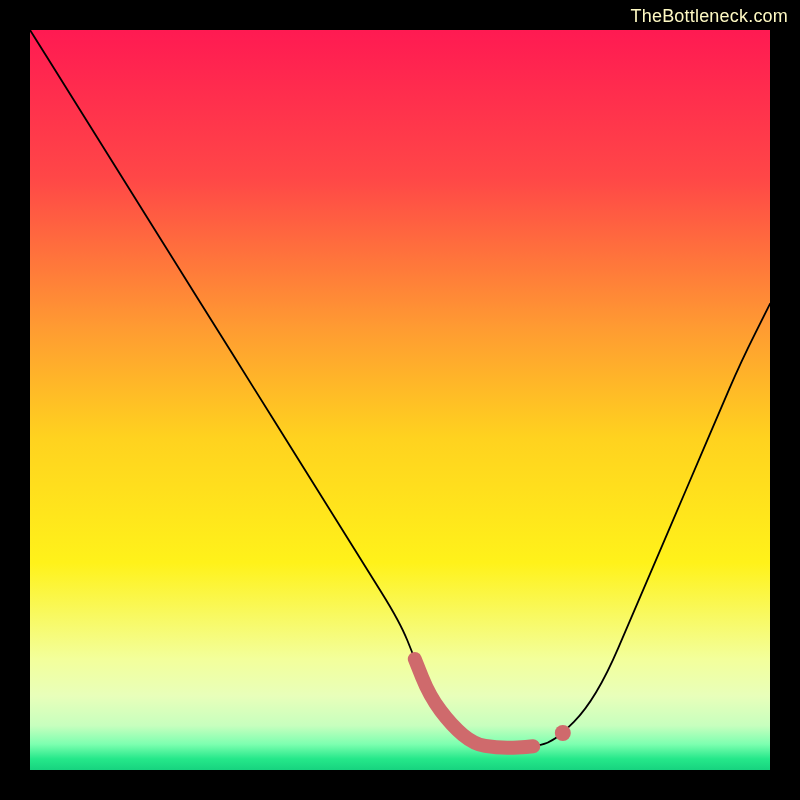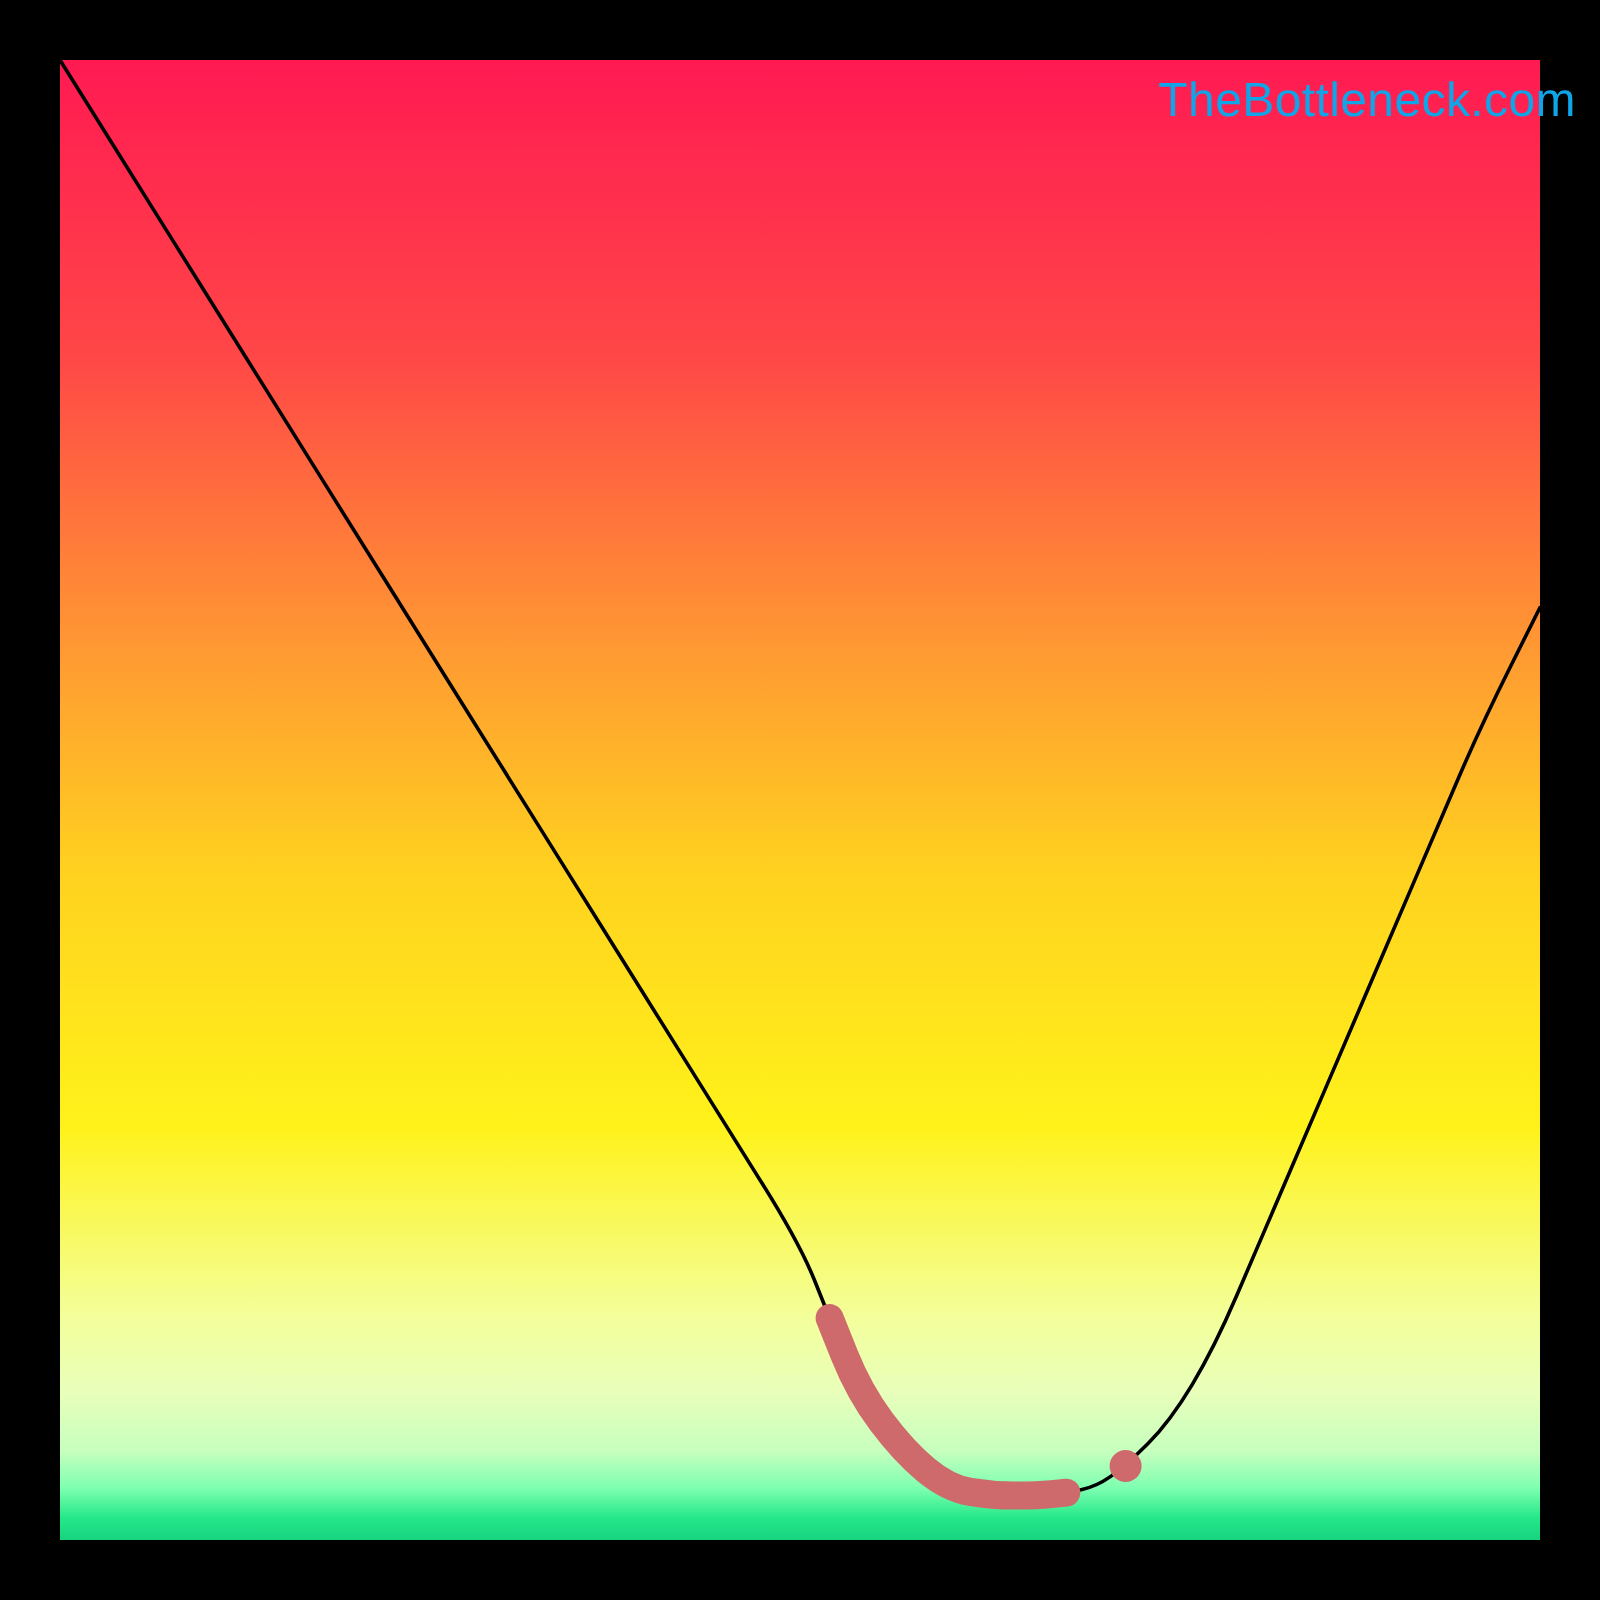--- a/index.html
+++ b/index.html
@@ -28,25 +28,24 @@
   }
   .gradient {
     position: absolute;
     left: 0; top: 0; right: 0; bottom: 0;
   }
   .watermark {
     position: absolute;
     top: 6px;
     right: 12px;
     font-family: Arial, Helvetica, sans-serif;
-    font-size: 24px;
-    color: #0ea5e9;
+    font-size: 18px;
+    color: #fef9c3;
     letter-spacing: 0.2px;
     user-select: none;
-    margin-top: 31px;
   }
   svg.curve {
     position: absolute;
     left: 0; top: 0;
     width: 740px;
     height: 740px;
   }
   .thin {
     stroke: #000;
     stroke-width: 1.8;

